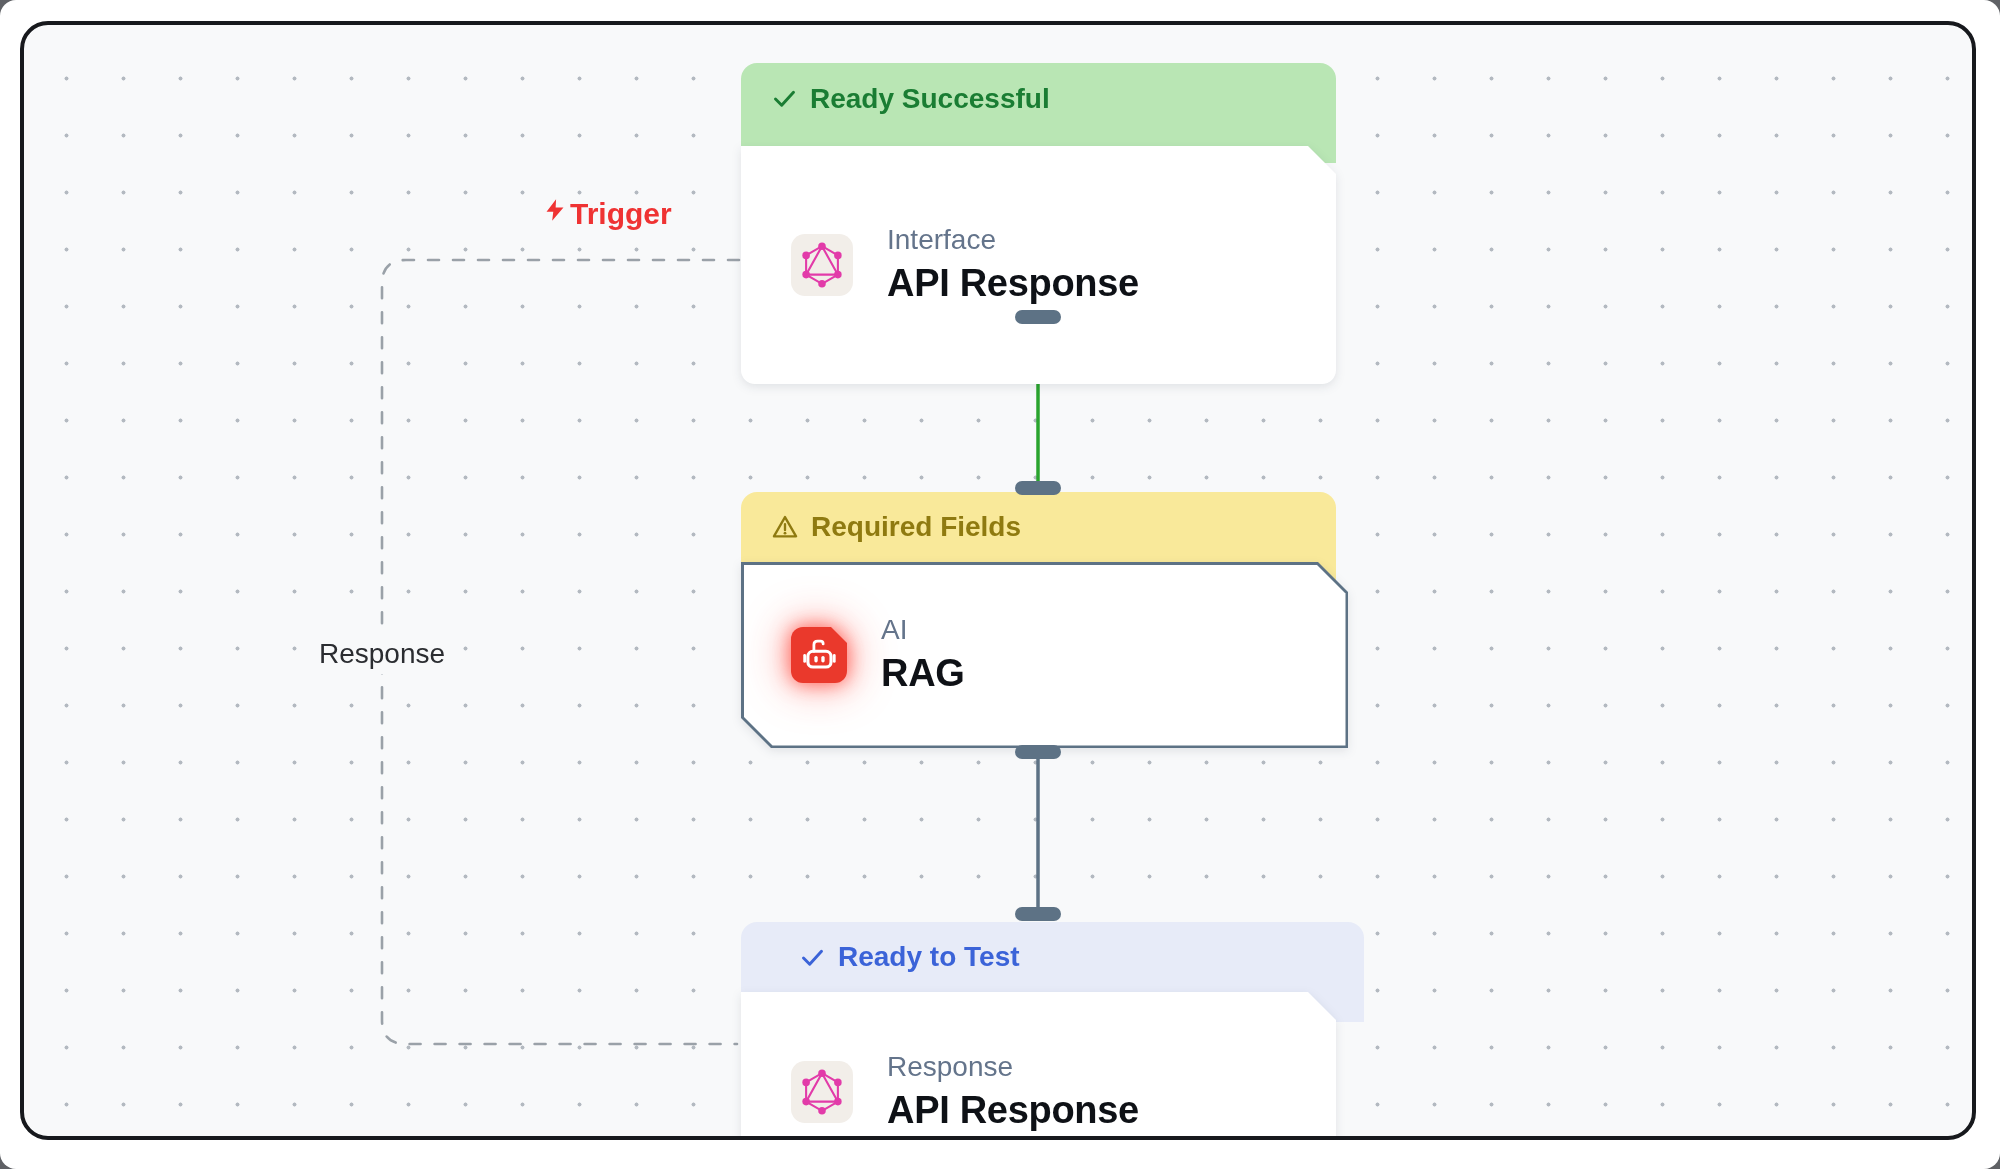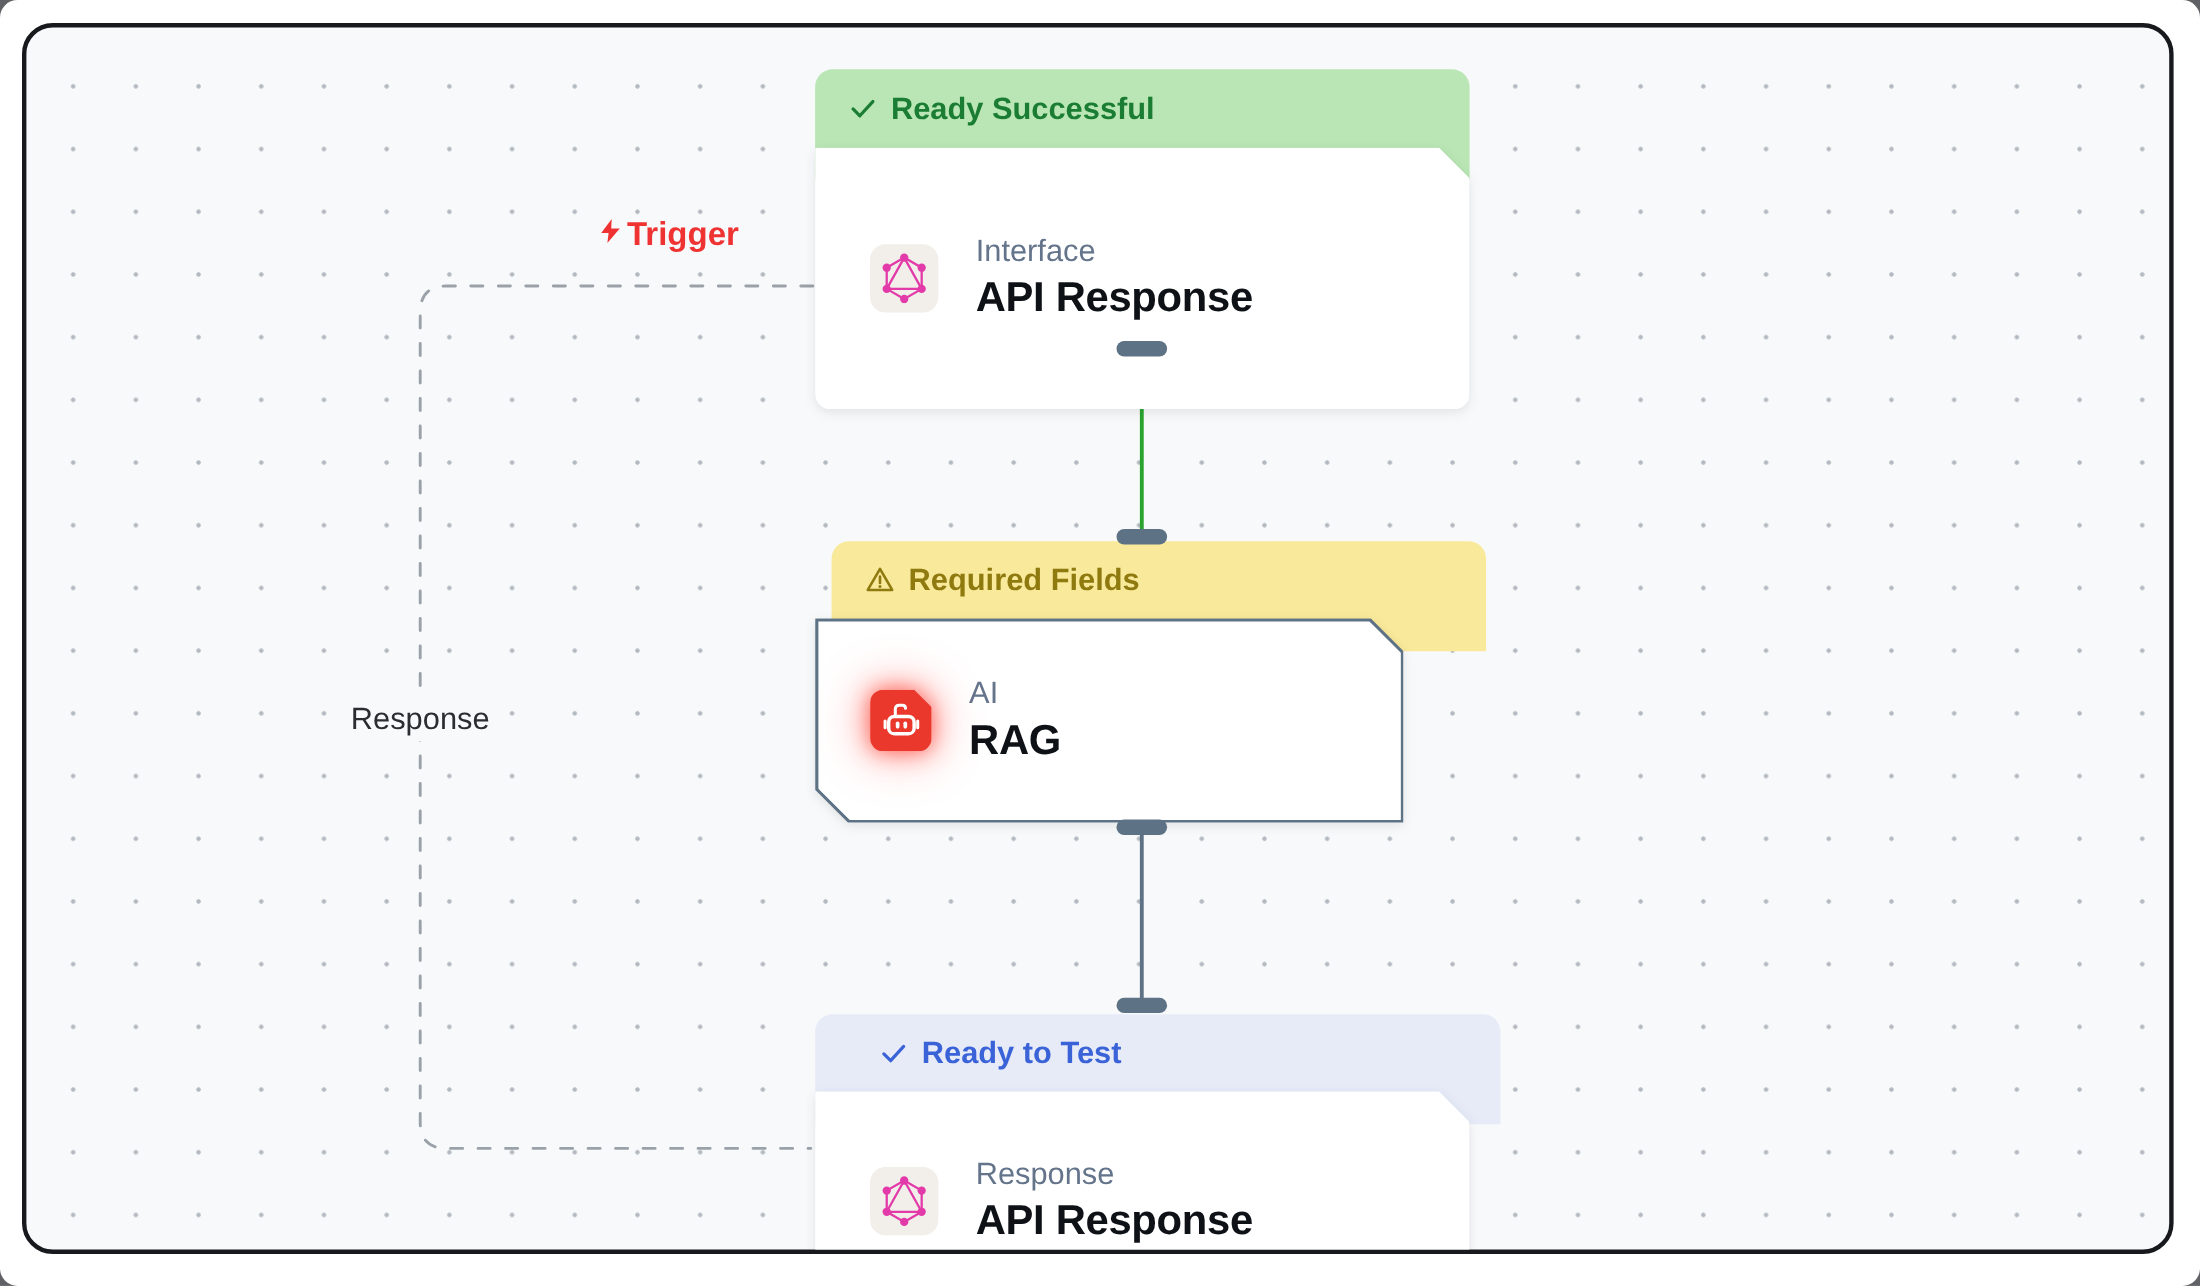--- a/index.html
+++ b/index.html
@@ -40,21 +40,21 @@
   .hdr-yellow .status-row,.hdr-blue .status-row{height:70px;}
   .node-body{
     position:absolute;left:0;width:595px;background:#ffffff;
   }
   .body-plain{
     clip-path:polygon(0 0, 567px 0, 100% 28px, 100% 100%, 0 100%);
     border-radius:0 0 14px 14px;
   }
   .body-wrap{filter:drop-shadow(0 3px 5px rgba(20,30,45,0.10));position:absolute;left:0;top:0;width:595px;height:100%;}
   .rag-outer{
-    position:absolute;left:0;top:0;width:535px;height:186px;background:#5d7285;
+    position:absolute;left:0;top:0;width:607px;height:186px;background:#5d7285;
     clip-path:polygon(0 0, calc(100% - 30px) 0, 100% 30px, 100% 100%, 30px 100%, 0 calc(100% - 30px));
   }
   .rag-inner{
     position:absolute;inset:2.5px;background:#ffffff;
     clip-path:polygon(0 0, calc(100% - 29px) 0, 100% 29px, 100% 100%, 29px 100%, 0 calc(100% - 29px));
   }
   .body-content{
     position:absolute;left:0;top:0;width:100%;height:100%;
     display:flex;align-items:center;gap:34px;padding-left:50px;box-sizing:border-box;
   }
@@ -115,21 +115,21 @@
     <div class="node" style="top:38px;height:256px;">
       <div class="node-header hdr-green" style="top:0;">
         <div class="status-row">
           <svg width="27" height="27" viewBox="0 0 24 24">
             <path d="M4 12.5 L9.5 18 L20 6.5" fill="none" stroke="#1a7d33" stroke-width="2.6" stroke-linecap="round" stroke-linejoin="round"></path>
           </svg>
           <span class="status-text">Ready Successful</span>
         </div>
       </div>
       <div class="body-wrap" style="top:71px;height:185px;">
-        <div class="node-body body-plain" style="top:0;height:238px;">
+        <div class="node-body body-plain" style="top:12px;height:238px;">
           <div class="body-content">
             <div class="icon-sq">
               <svg width="42" height="46" viewBox="0 0 100 110">
                 <g stroke="#e23ba9" stroke-width="5" fill="none">
                   <path d="M50 10 L88 32 V78 L50 100 L12 78 V32 Z"></path>
                   <path d="M50 10 L88 78 H12 Z"></path>
                 </g>
                 <g fill="#e23ba9">
                   <circle cx="50" cy="10" r="9"></circle>
                     <circle cx="88" cy="32" r="9"></circle>
@@ -143,21 +143,21 @@
             <div class="txt-col">
               <span class="cat-label">Interface</span>
               <span class="node-title">API Response</span>
             </div>
           </div>
         </div>
       </div>
     </div>
 
     <div class="node" style="top:467px;height:256px;">
-      <div class="node-header hdr-yellow" style="top:0;margin-left:15px;">
+      <div class="node-header hdr-yellow" style="top:0;">
         <div class="status-row">
           <svg width="28" height="28" viewBox="0 0 24 24">
             <path d="M12 3.5 L21.5 20 H2.5 Z" fill="none" stroke="#8f7a10" stroke-width="2" stroke-linejoin="round"></path>
             <line x1="12" y1="9.5" x2="12" y2="14.5" stroke="#8f7a10" stroke-width="2" stroke-linecap="round"></line>
             <circle cx="12" cy="17.3" r="1.2" fill="#8f7a10"></circle>
           </svg>
           <span class="status-text">Required Fields</span>
         </div>
       </div>
       <div class="body-wrap" style="top:70px;height:186px;">

